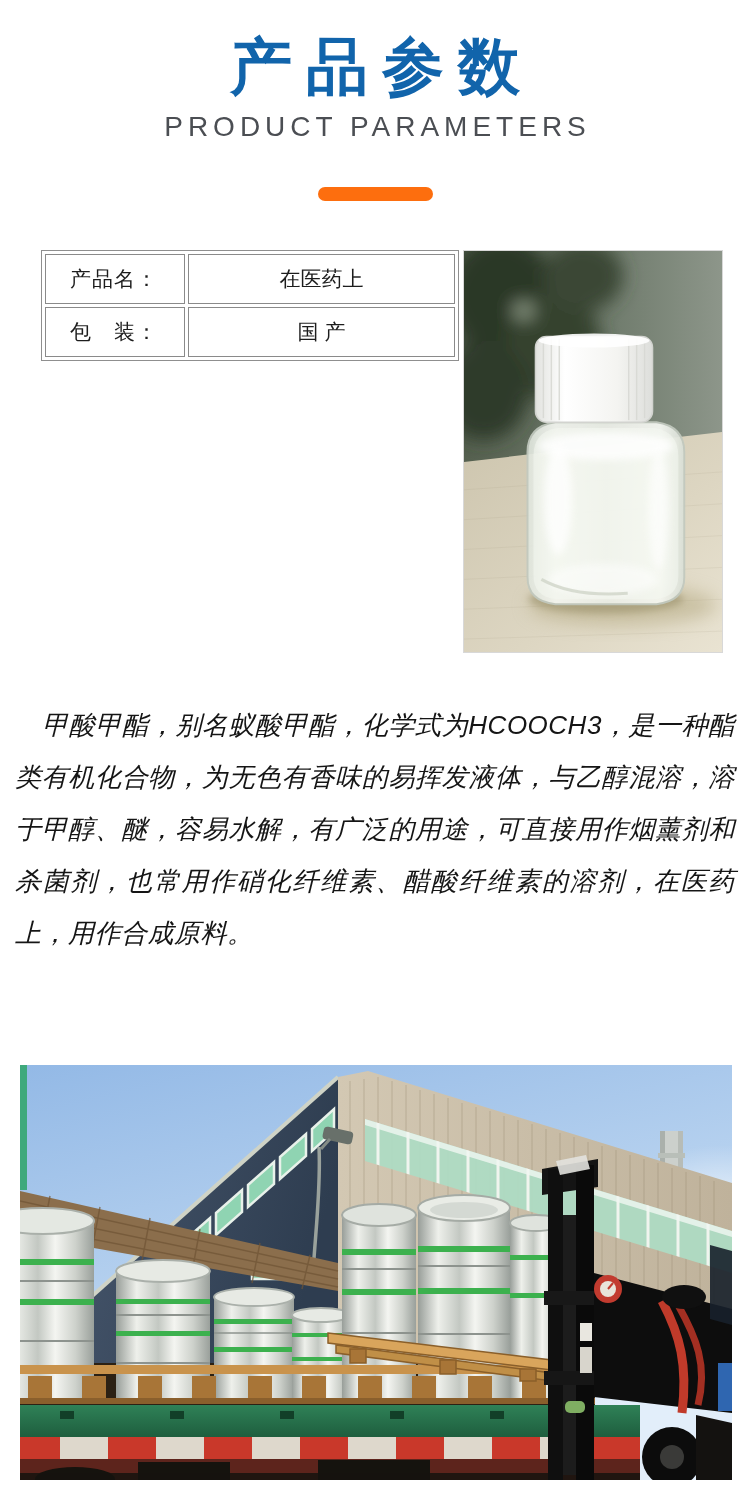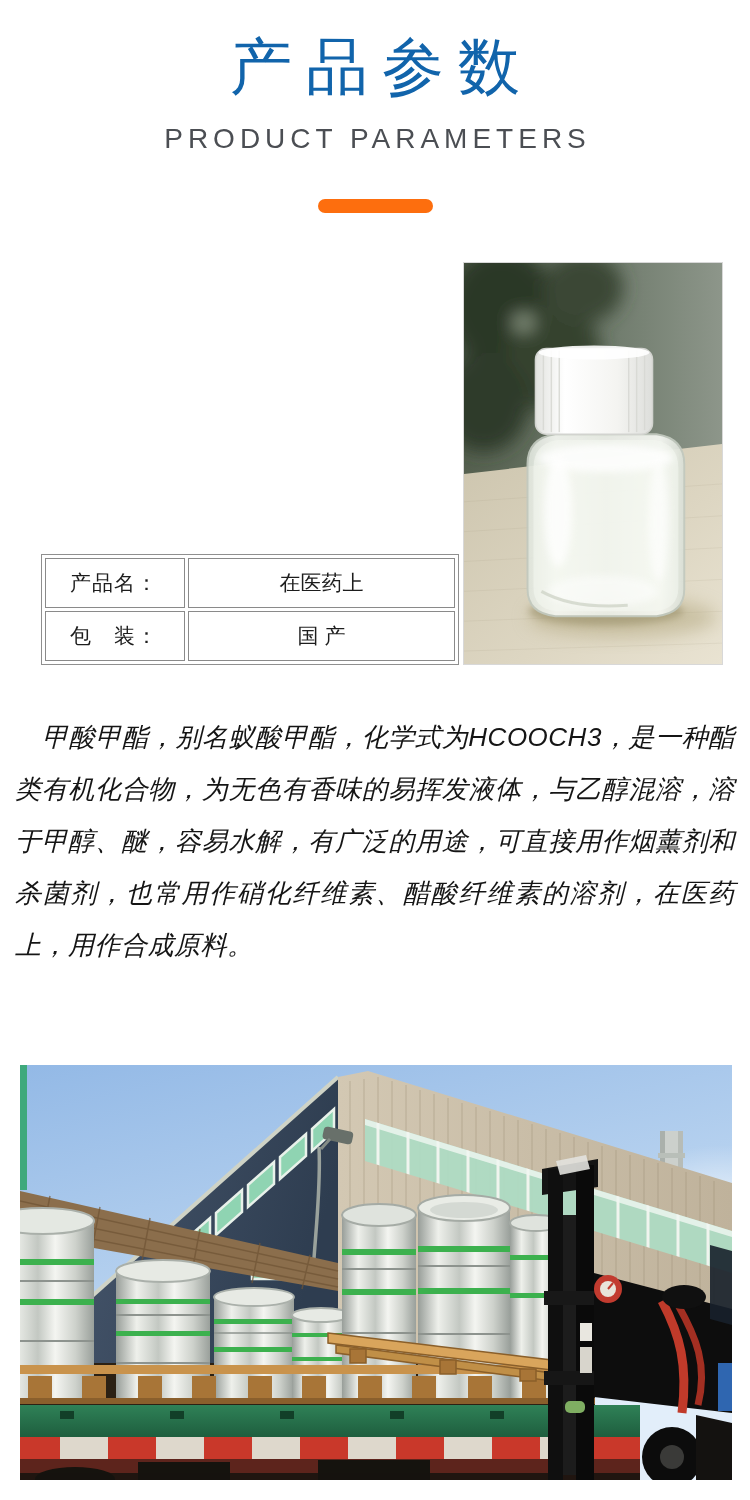--- a/index.html
+++ b/index.html
@@ -7,43 +7,43 @@
   body {
     width: 750px; height: 1500px;
     font-family: "Liberation Sans", "DejaVu Sans", sans-serif;
     color: #1c1c1c;
     overflow: hidden;
     position: relative;
   }
   .header { text-align: center; padding-top: 34px; }
   .page-title {
     font-size: 62px;
-    font-weight: 400;
+    font-weight: 700;
     color: #1164ab;
     letter-spacing: 14px;
     padding-left: 14px;
     line-height: 1.05;
   }
   .page-subtitle {
-    margin-top: 24px;
+    margin-top: 12px;
     font-size: 28px;
     font-weight: 400;
     color: #4b4e53;
     letter-spacing: 5px;
     padding-left: 5px;
   }
   .accent-bar {
     width: 115px; height: 14px;
     border-radius: 7px;
     background: #fd6e0e;
     margin: 44px auto 0 auto;
   }
   .spec-row {
     display: flex;
-    align-items: flex-end;
+    align-items: flex-start;
     margin: 49px 12px 0 41px;
     width: 682px;
   }
   table.spec-table {
     border-collapse: separate;
     border-spacing: 3px;
     border: 1px solid #8f8f8f;
     background: #ffffff;
     width: 418px;
     table-layout: fixed;

